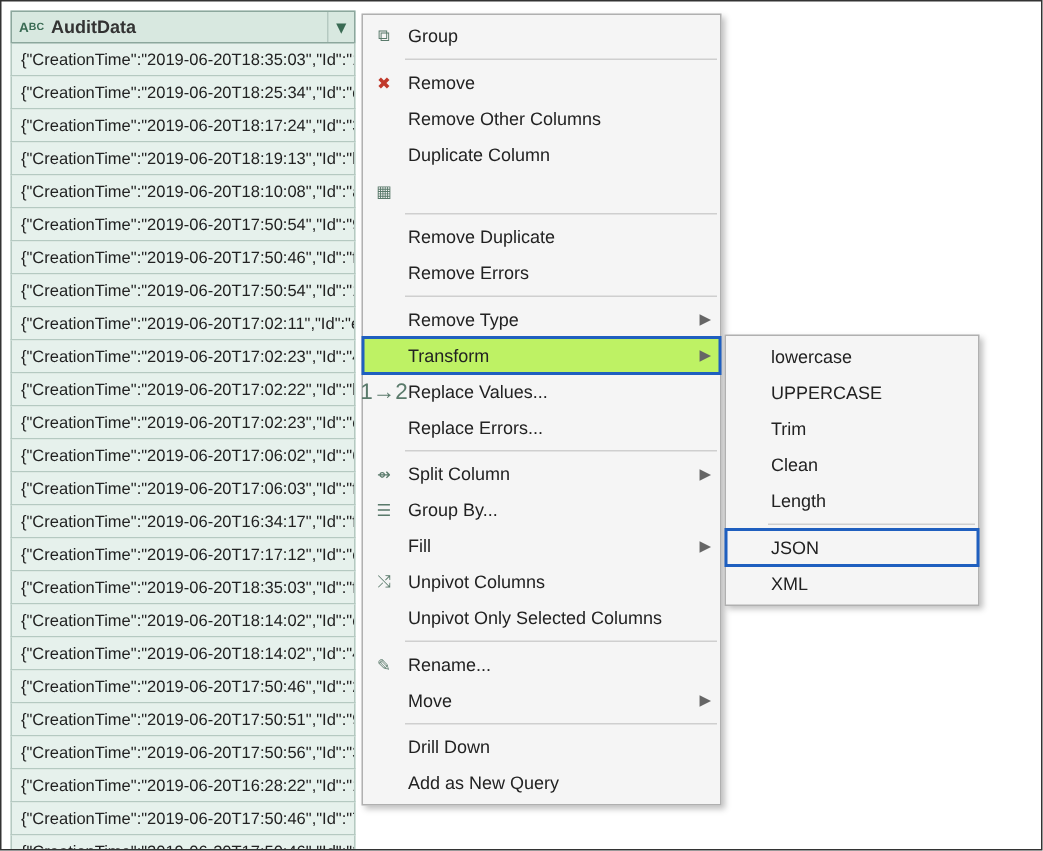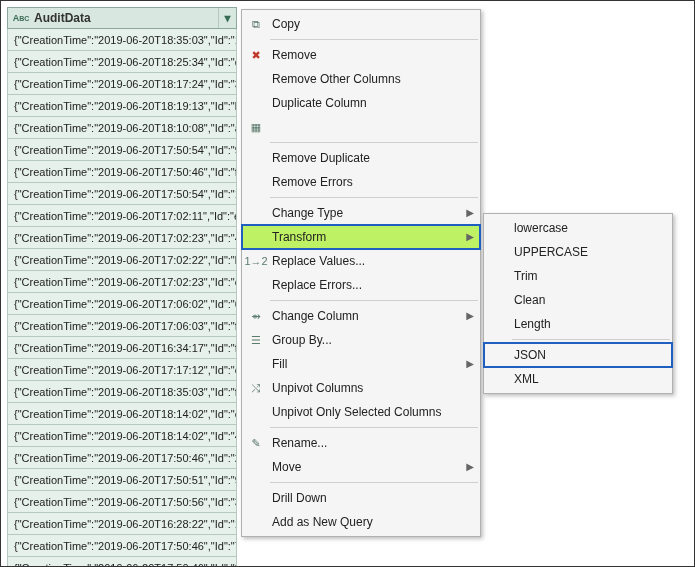--- a/index.html
+++ b/index.html
@@ -64,21 +64,21 @@
   .menu {
     position: absolute;
     background: #f5f5f5;
     border: 1px solid #b0b0b0;
     box-shadow: 2px 2px 4px rgba(0,0,0,0.25);
     font-size: 12px;
     color:#222;
     padding: 2px 0;
   }
   .menu.main { left: 240px; top: 8px; width: 240px; }
-  .menu.sub  { left: 482px; top: 212px; width: 190px; }
+  .menu.sub  { left: 482px; top: 222px; width: 170px; }
   .menu .item {
     display:flex; align-items:center;
     height: 24px;
     padding: 0 22px 0 30px;
     position: relative;
     white-space: nowrap;
   }
   .menu .item .ico {
     position:absolute; left:6px; top:4px; width:16px; height:16px;
     display:flex; align-items:center; justify-content:center;
@@ -134,21 +134,21 @@
       <div class="data-row">{"CreationTime":"2019-06-20T17:50:56","Id":"3c...</div>
       <div class="data-row">{"CreationTime":"2019-06-20T16:28:22","Id":"1b...</div>
       <div class="data-row">{"CreationTime":"2019-06-20T17:50:46","Id":"72...</div>
       <div class="data-row">{"CreationTime":"2019-06-20T17:50:46","Id":"202252f2-95c1-40db-53...</div>
     </div>
 </div>
 
 <div class="menu main">
   <div class="item">
     <span class="ico">⧉</span>
-    <span>Copy</span>
+    <span>Group</span>
   </div>
   <div class="sep"></div>
   <div class="item">
     <span class="ico" style="color:#c0392b">✖</span>
     <span>Remove</span>
   </div>
   <div class="item">
     <span>Remove Other Columns</span>
   </div>
   <div class="item">
@@ -159,38 +159,38 @@
   </div>
   <div class="sep"></div>
   <div class="item">
     <span>Remove Duplicate</span>
   </div>
   <div class="item">
     <span>Remove Errors</span>
   </div>
   <div class="sep"></div>
   <div class="item">
-    <span>Change Type</span>
+    <span>Remove Type</span>
     <span class="chev">▶</span>
   </div>
   <div class="item highlight-transform">
     <span>Transform</span>
     <span class="chev">▶</span>
   </div>
   <div class="item">
-    <span class="ico" style="font-size:11px">1→2</span>
+    <span class="ico" style="font-size:15px">1→2</span>
     <span>Replace Values...</span>
   </div>
   <div class="item">
     <span>Replace Errors...</span>
   </div>
   <div class="sep"></div>
   <div class="item">
     <span class="ico">⇴</span>
-    <span>Change Column</span>
+    <span>Split Column</span>
     <span class="chev">▶</span>
   </div>
   <div class="item">
     <span class="ico">☰</span>
     <span>Group By...</span>
   </div>
   <div class="item">
     <span>Fill</span>
     <span class="chev">▶</span>
   </div>

